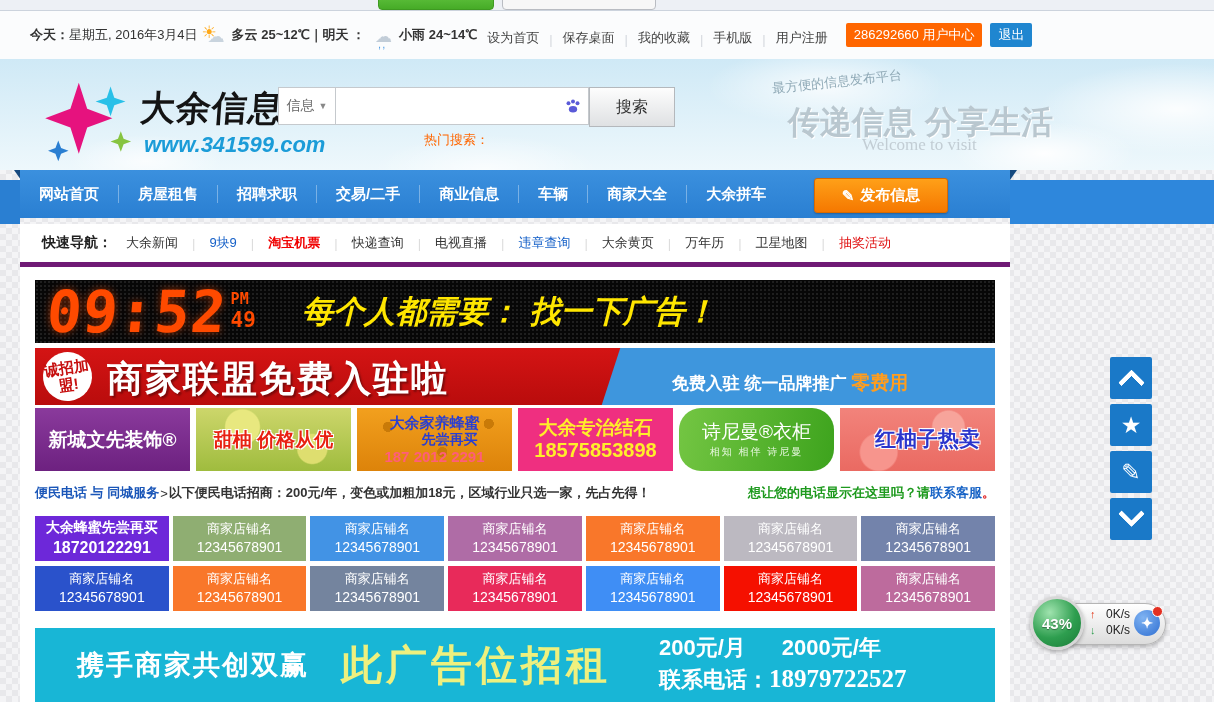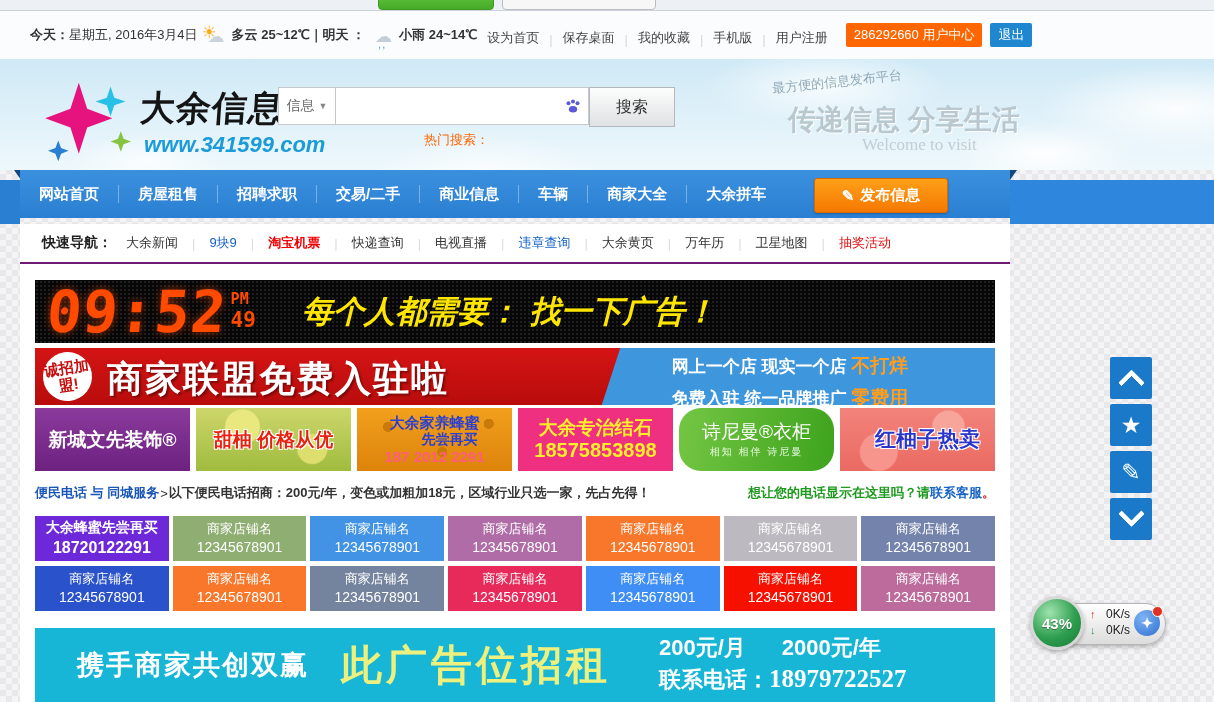--- a/index.html
+++ b/index.html
@@ -50,40 +50,40 @@
   .site-url{font-size:22px;font-weight:bold;font-style:italic;color:#1b9cd8;margin-top:0px;margin-left:4px;}
   .searchbar{position:absolute;left:278px;top:28px;height:26px;display:flex;}
   .s-cat{width:56px;height:36px;border:1px solid #c5c9cd;background:#fff;color:#666;font-size:14px;display:flex;align-items:center;justify-content:center;gap:4px;cursor:pointer;}
   .s-cat .car{font-size:9px;color:#888;}
   .s-input{position:relative;width:252px;height:36px;border:1px solid #c5c9cd;border-left:none;background:#fff;}
   .s-input input{width:210px;height:32px;border:none;outline:none;margin:1px 0 0 6px;font-size:14px;background:transparent;}
   .paw{position:absolute;right:6px;top:9px;width:18px;height:18px;cursor:pointer;}
   .s-btn{width:84px;height:38px;border:1px solid #b4b8bc;background:linear-gradient(#fdfdfd,#dfe1e3);font-size:16px;color:#333;display:flex;align-items:center;justify-content:center;cursor:pointer;}
   .hot-label{position:absolute;left:424px;top:72px;font-size:13px;color:#ff6600;cursor:pointer;}
   .slogan-small{position:absolute;left:772px;top:14px;font-size:13px;color:#8fa9b6;transform:rotate(-6deg);}
-  .slogan-main{position:absolute;left:788px;top:42px;font-size:28px;font-weight:bold;color:#b9c7cf;text-shadow:1px 1px 0 #fff;}
+  .slogan-main{position:absolute;left:788px;top:42px;font-size:32px;font-weight:bold;color:#b9c7cf;text-shadow:1px 1px 0 #fff;}
   .slogan-en{position:absolute;left:862px;top:76px;font-size:17px;color:#c2cdd4;font-family:"Liberation Serif",serif;}
 
   
   .nav-side{background:#2a7fd2;height:44px;top:180px;}
   .nav-side.l{left:0;width:20px;}
   .nav-side.r{left:1010px;width:204px;background:#2e87dc;}
   .fold{width:0;height:0;border-style:solid;}
   .fold.left{position:absolute;left:14px;top:170px;border-width:0 7px 10px 0;border-color:transparent #16497f transparent transparent;}
   .fold.right{position:absolute;left:1010px;top:170px;border-width:10px 7px 0 0;border-color:#16497f transparent transparent transparent;}
   .navbar{left:20px;top:170px;width:990px;height:48px;background:linear-gradient(#3b90de,#2a7fd2);display:flex;align-items:center;}
   .nav-item{color:#fff;font-size:15px;font-weight:bold;padding:0 19px;height:18px;line-height:18px;border-left:1px solid rgba(255,255,255,.35);cursor:pointer;white-space:nowrap;}
   .nav-item:first-child{border-left:none;}
   .publish-btn{position:absolute;right:62px;top:8px;width:132px;height:33px;background:linear-gradient(#ffa018,#f57800);border:1px solid #d96a00;border-radius:3px;color:#fff;font-size:15px;font-weight:bold;display:flex;align-items:center;justify-content:center;gap:6px;cursor:pointer;box-shadow:0 1px 2px rgba(0,0,0,.25);}
   .publish-btn .pen{font-size:15px;}
 
   
   .main-col{left:20px;top:224px;width:990px;height:478px;background:#fff;}
 
-  .quicknav{position:absolute;left:0;top:0;width:990px;height:38px;border-bottom:2px solid #701a75;display:flex;align-items:center;font-size:13px;}
+  .quicknav{position:absolute;left:0;top:0;width:990px;height:38px;border-bottom:5px solid #701a75;display:flex;align-items:center;font-size:13px;}
   .qn-label{font-weight:bold;color:#222;font-size:14px;margin-left:22px;}
   .qn-item{margin:0 0;padding:0 14px;cursor:pointer;white-space:nowrap;}
   .qn-sep{color:#ddd;}
 
   
   .led{position:absolute;left:15px;top:56px;width:960px;height:63px;background-color:#070707;
     background-image:radial-gradient(#1f1f1f 1px,transparent 1.2px);background-size:4px 4px;
     display:flex;align-items:center;overflow:hidden;cursor:pointer;}
   .led-clock{display:flex;align-items:center;margin-left:12px;}
   .led-time{font-family:"DejaVu Sans Mono",monospace;font-weight:bold;font-size:58px;color:#ff4a00;letter-spacing:1px;transform:skewX(-5deg);line-height:58px;text-shadow:0 0 8px rgba(255,74,0,.55);}
@@ -93,21 +93,21 @@
   .led-msg{margin-left:46px;font-size:31px;font-weight:bold;font-style:italic;color:#ffe600;font-family:"DejaVu Serif",serif;white-space:nowrap;}
 
   
   .promo{position:absolute;left:15px;top:124px;width:960px;height:57px;background:linear-gradient(#d41414,#b90c0c);overflow:hidden;cursor:pointer;}
   .promo-badge{position:absolute;left:8px;top:4px;width:49px;height:49px;background:#fff;border-radius:50%;color:#c60f0f;font-weight:bold;font-size:15px;line-height:1.1;display:flex;align-items:center;justify-content:center;text-align:center;transform:rotate(-8deg);}
   .promo-title{position:absolute;left:72px;top:7px;font-size:36px;font-weight:bold;color:#fff;letter-spacing:2px;text-shadow:2px 2px 2px rgba(0,0,0,.35);white-space:nowrap;}
   .promo-right{position:absolute;right:-24px;top:0;width:408px;height:57px;background:#3e96dd;transform:skewX(-18deg);}
   .promo-right-txt{position:absolute;right:10px;top:0;width:390px;height:57px;color:#fff;font-weight:bold;}
   .pr-line{white-space:nowrap;text-align:center;}
   .pr-line.one{margin-top:5px;font-size:17px;}
-  .pr-line.two{margin-top:6px;font-size:17px;}
+  .pr-line.two{margin-top:22px;font-size:17px;}
   .hl{color:#ff9d1e;font-size:19px;}
 
   
   .tiles{position:absolute;left:15px;top:184px;width:960px;height:63px;display:flex;gap:6px;}
   .tile{flex:1;height:63px;display:flex;flex-direction:column;align-items:center;justify-content:center;overflow:hidden;cursor:pointer;line-height:1.15;}
   .tile .tl{white-space:nowrap;font-weight:bold;}
   .outline-w{text-shadow:-1px -1px 0 #fff,1px -1px 0 #fff,-1px 1px 0 #fff,1px 1px 0 #fff;}
   .tile1{background:linear-gradient(#8a3a9c,#6d2180);}
   .tile1 .tl0{font-size:19px;}
   .tile2{background:radial-gradient(circle 28px at 30% 30%,#e8e87f 60%,transparent 65%),radial-gradient(circle 24px at 75% 65%,#dede6f 60%,transparent 66%),linear-gradient(#cdd66b,#9fbc3e);}
@@ -304,21 +304,20 @@
         </span>
       </div>
       <div class="led-msg">每个人都需要：  找一下广告！</div>
     </div>
 
     <div class="promo">
       <div class="promo-badge">诚招加盟!</div>
       <div class="promo-title">商家联盟免费入驻啦</div>
       <div class="promo-right"></div>
       <div class="promo-right-txt">
-        <div class="pr-line one"><span>网上一个店  现实一个店 </span><span class="hl">不打烊</span></div>
         <div class="pr-line two"><span>免费入驻   统一品牌推广 </span><span class="hl">零费用</span></div>
       </div>
     </div>
 
     <div class="tiles">
       <div class="tile tile1" style="background-color: rgb(123, 47, 142);">
         <div class="tl tl0" style="color: rgb(255, 255, 255);">新城文先装饰®</div>
       </div>
       <div class="tile tile2" style="background-color: rgb(195, 207, 94);">
         <div class="tl tl0 outline-w" style="color: rgb(232, 33, 17);">甜柚  价格从优</div>

